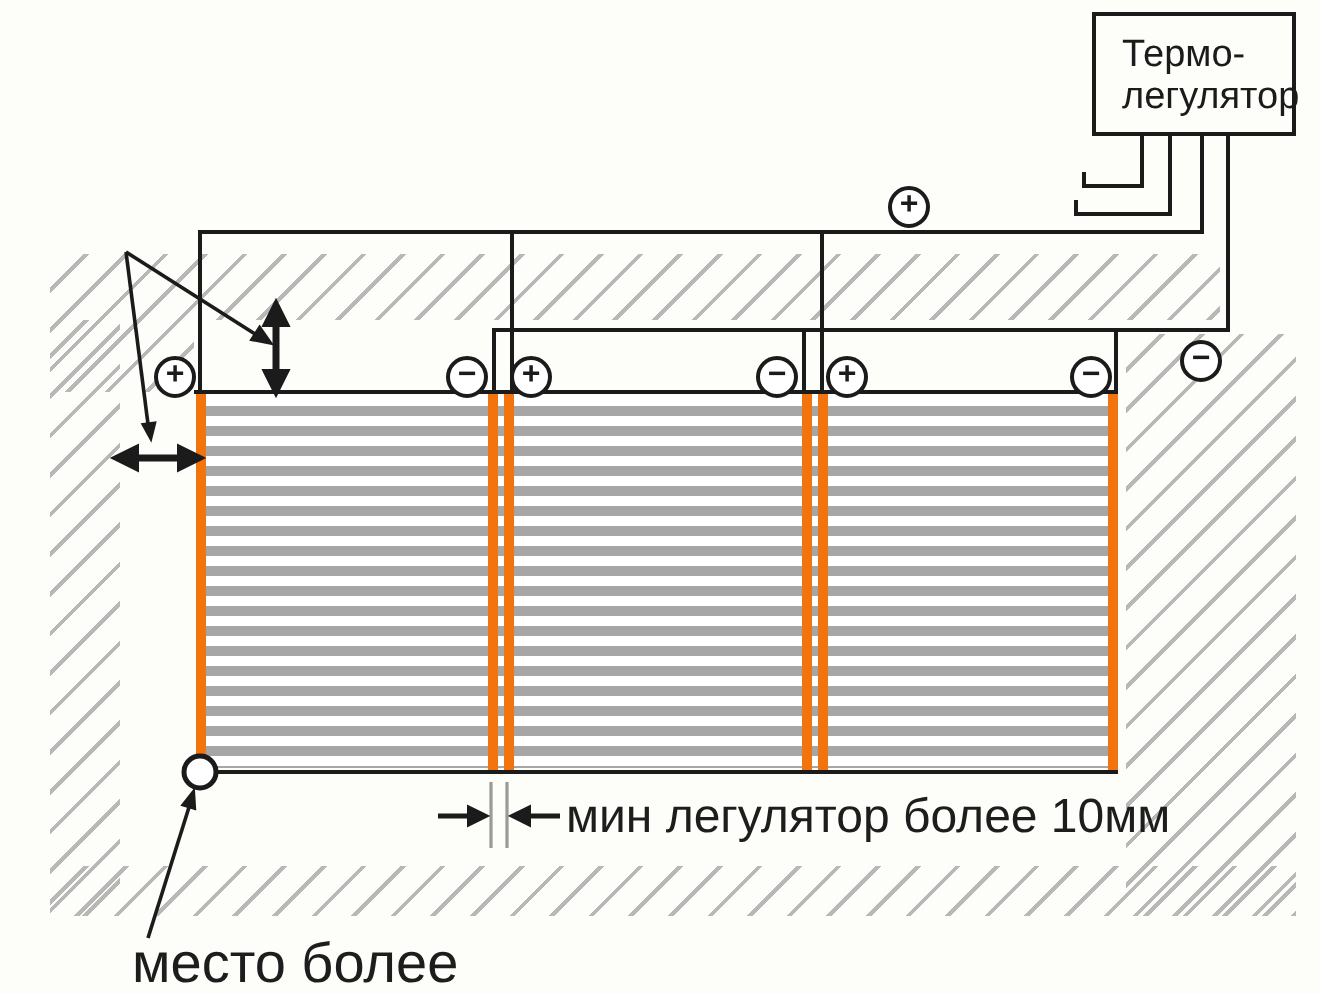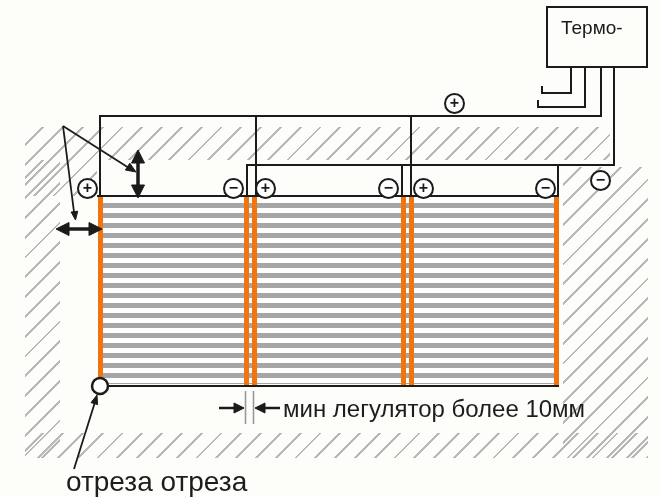--- a/index.html
+++ b/index.html
@@ -103,18 +103,19 @@
   <div class="terminal" style="left:223px;top:178px">−</div>
   <div class="terminal" style="left:255px;top:178px">+</div>
   <div class="terminal" style="left:378px;top:178px">−</div>
   <div class="terminal" style="left:413px;top:178px">+</div>
   <div class="terminal" style="left:535px;top:178px">−</div>
   <div class="terminal" style="left:444px;top:93px">+</div>
   <div class="terminal" style="left:590px;top:170px">−</div>
 
   <div id="thermo-box">
     <div>Термо-</div>
+    <div>легулятор</div>
   </div>
 
   <div class="lbl" style="left:283px;top:395px;font-size:24px">мин легулятор более 10мм</div>
-  <div class="lbl" style="left:66px;top:466px;font-size:28px">отреза отреза</div>
+  <div class="lbl" style="left:66px;top:466px;font-size:28px">место более</div>
 
 </div>
 
 </body></html>

